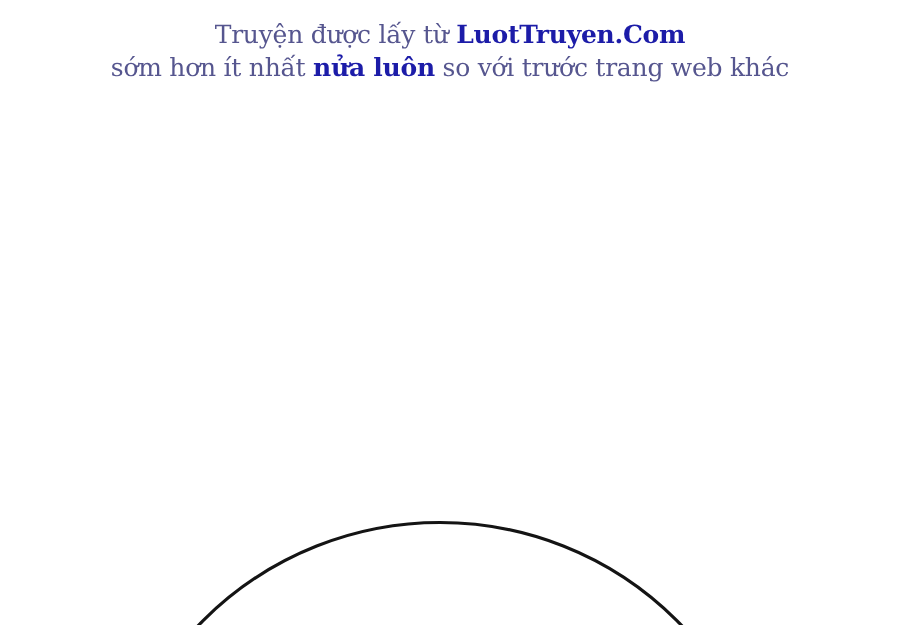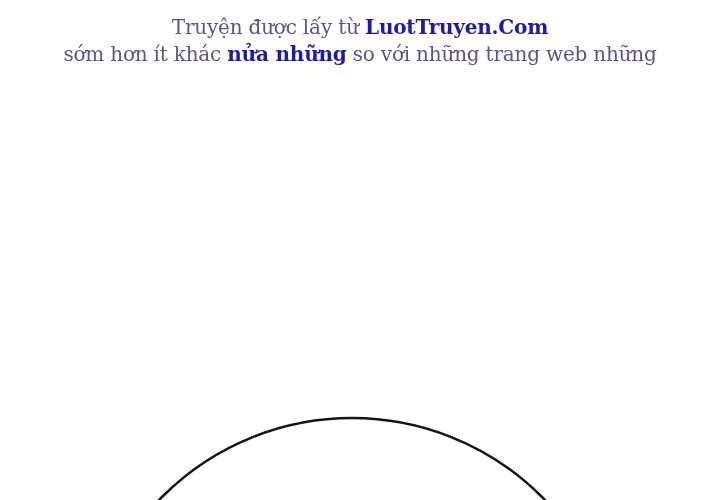--- a/index.html
+++ b/index.html
@@ -40,20 +40,20 @@
     pointer-events: none;
   }
 </style>
 </head>
 <body>
 
 <div class="page">
 
   <div class="credit-banner">
     <div class="credit-line"><span>Truyện được lấy từ </span><span class="brand">LuotTruyen.Com</span></div>
-    <div class="credit-line"><span>sớm hơn ít khác </span><span class="highlight">nửa những</span><span> so với những trang web những</span></div>
+    <div class="credit-line"><span>sớm hơn ít nhất </span><span class="highlight">nửa luôn</span><span> so với trước trang web khác</span></div>
   </div>
 
   <svg class="artwork" viewBox="0 0 720 500" width="720" height="500" aria-hidden="true">
     <circle cx="352" cy="686" r="268" fill="none" stroke="#141414" stroke-width="2.5"></circle>
   </svg>
 
 </div>
 
 </body></html>

